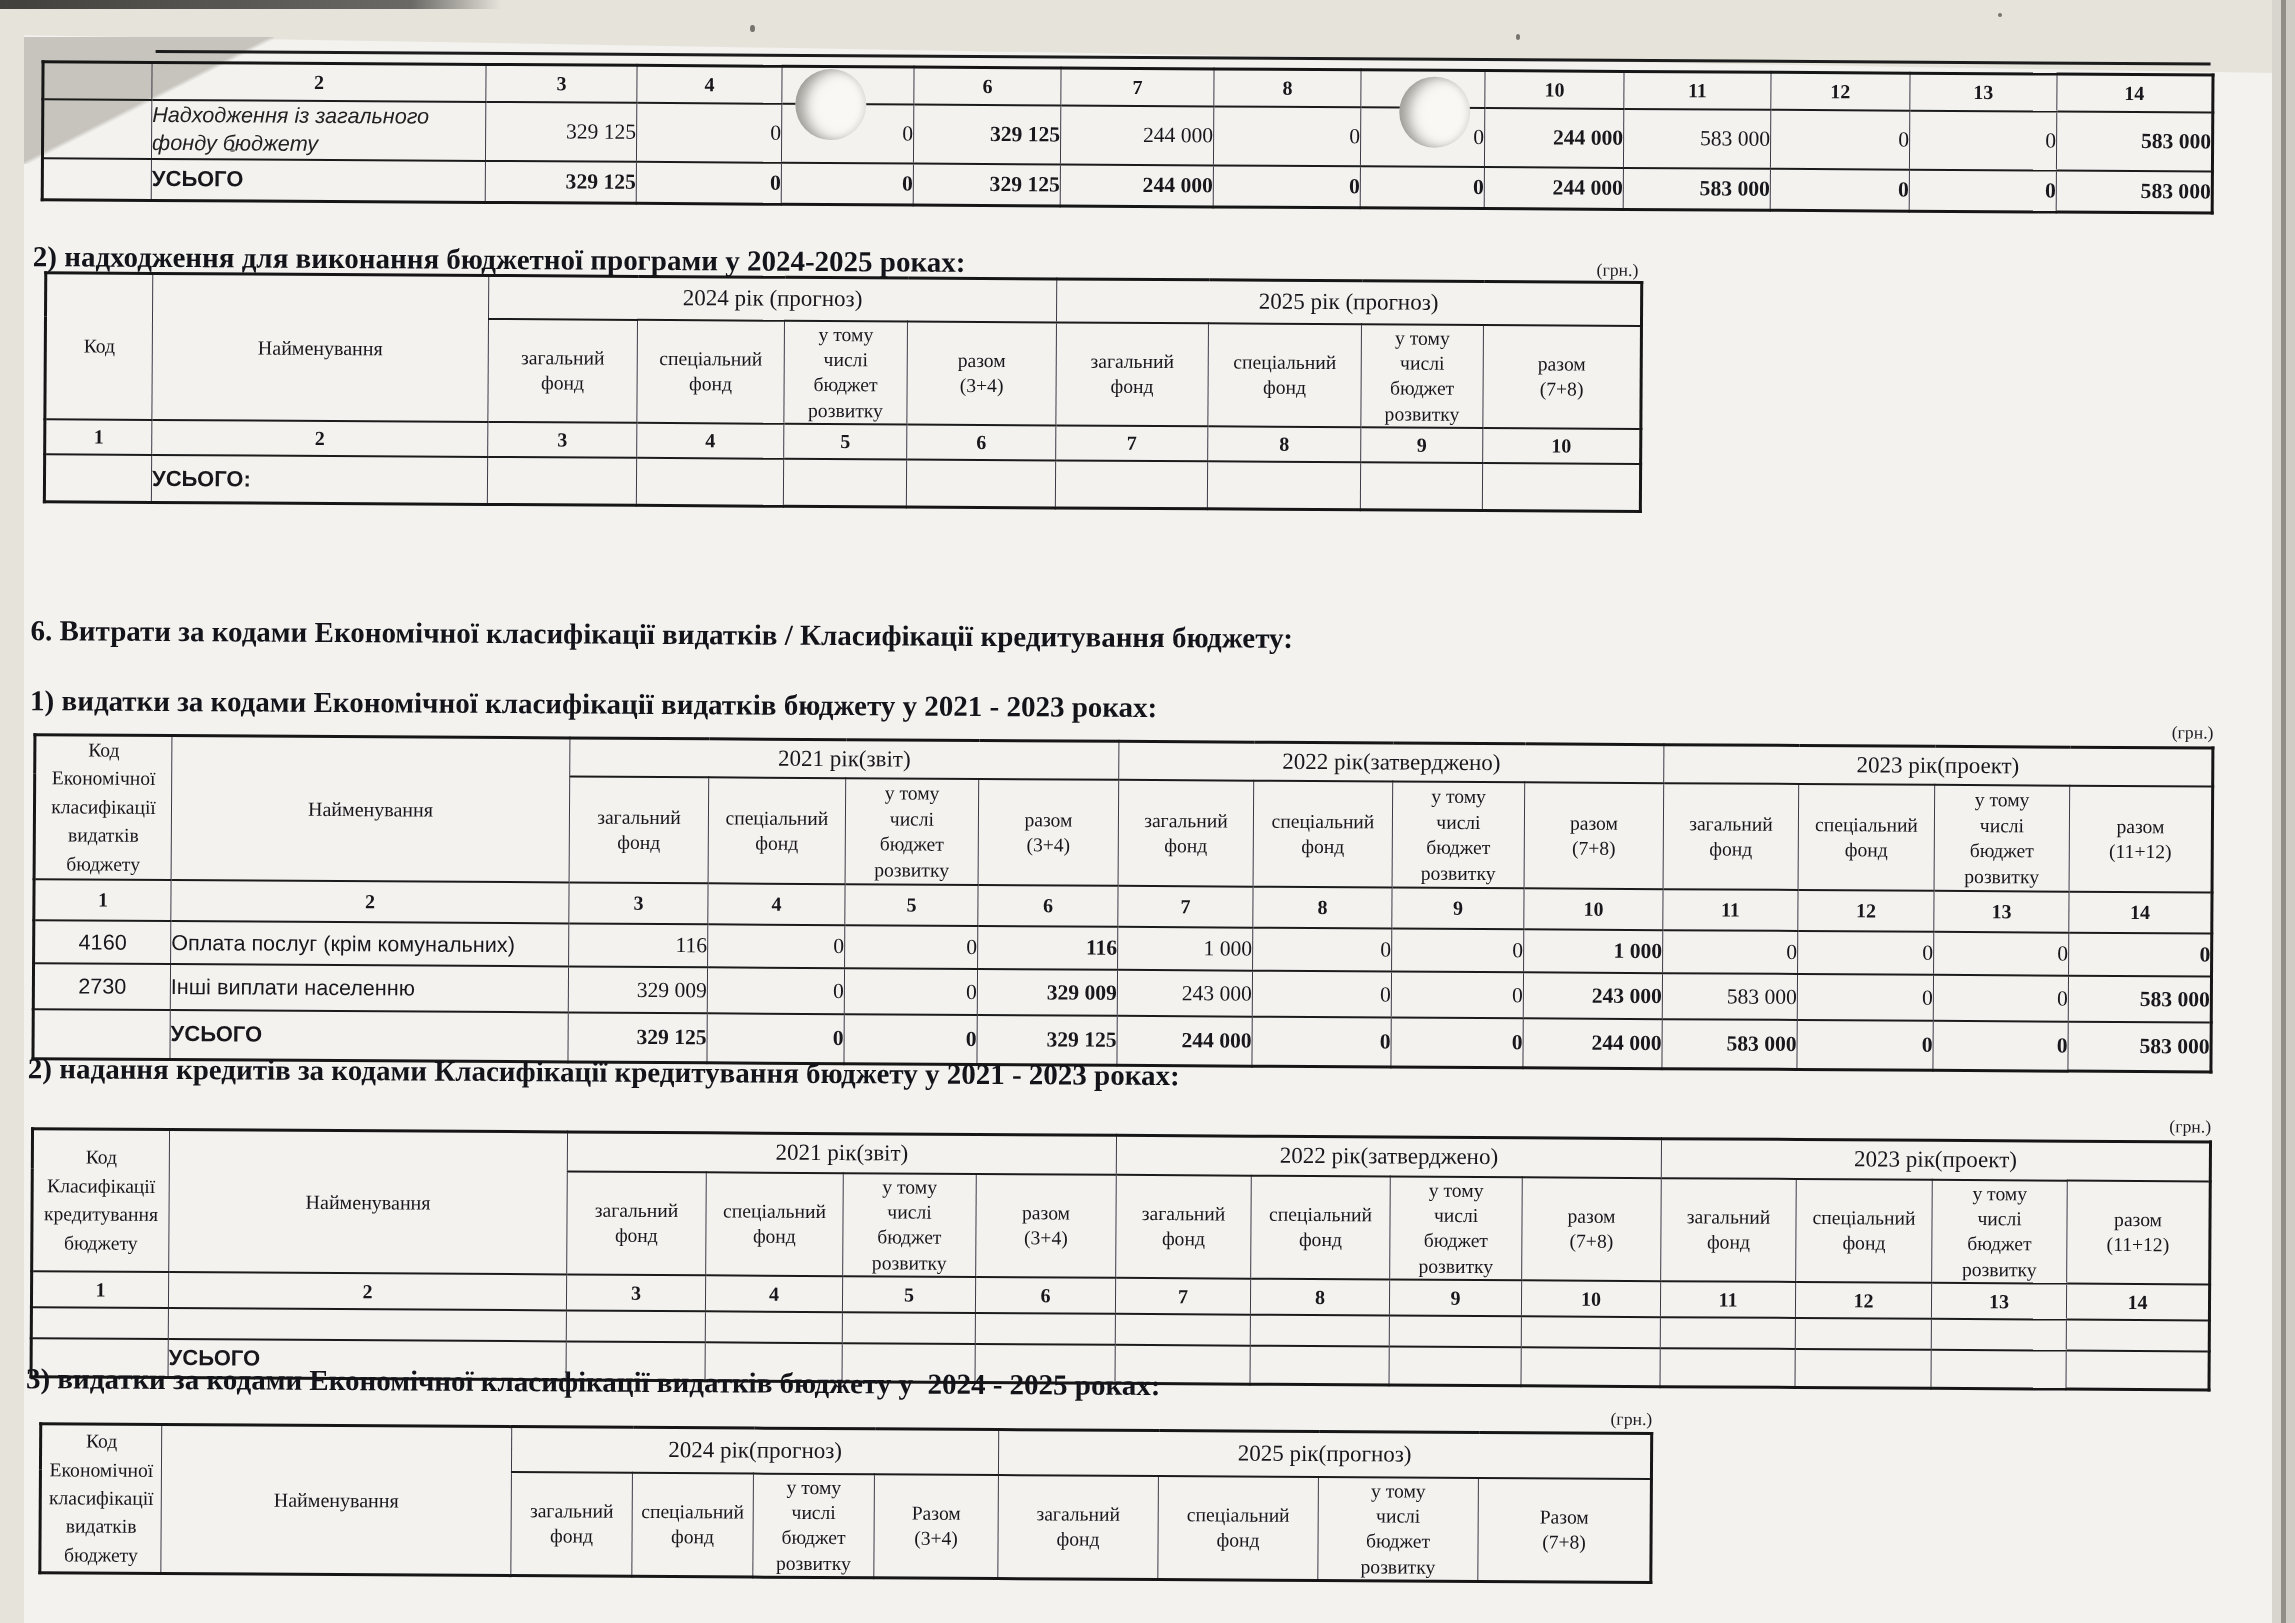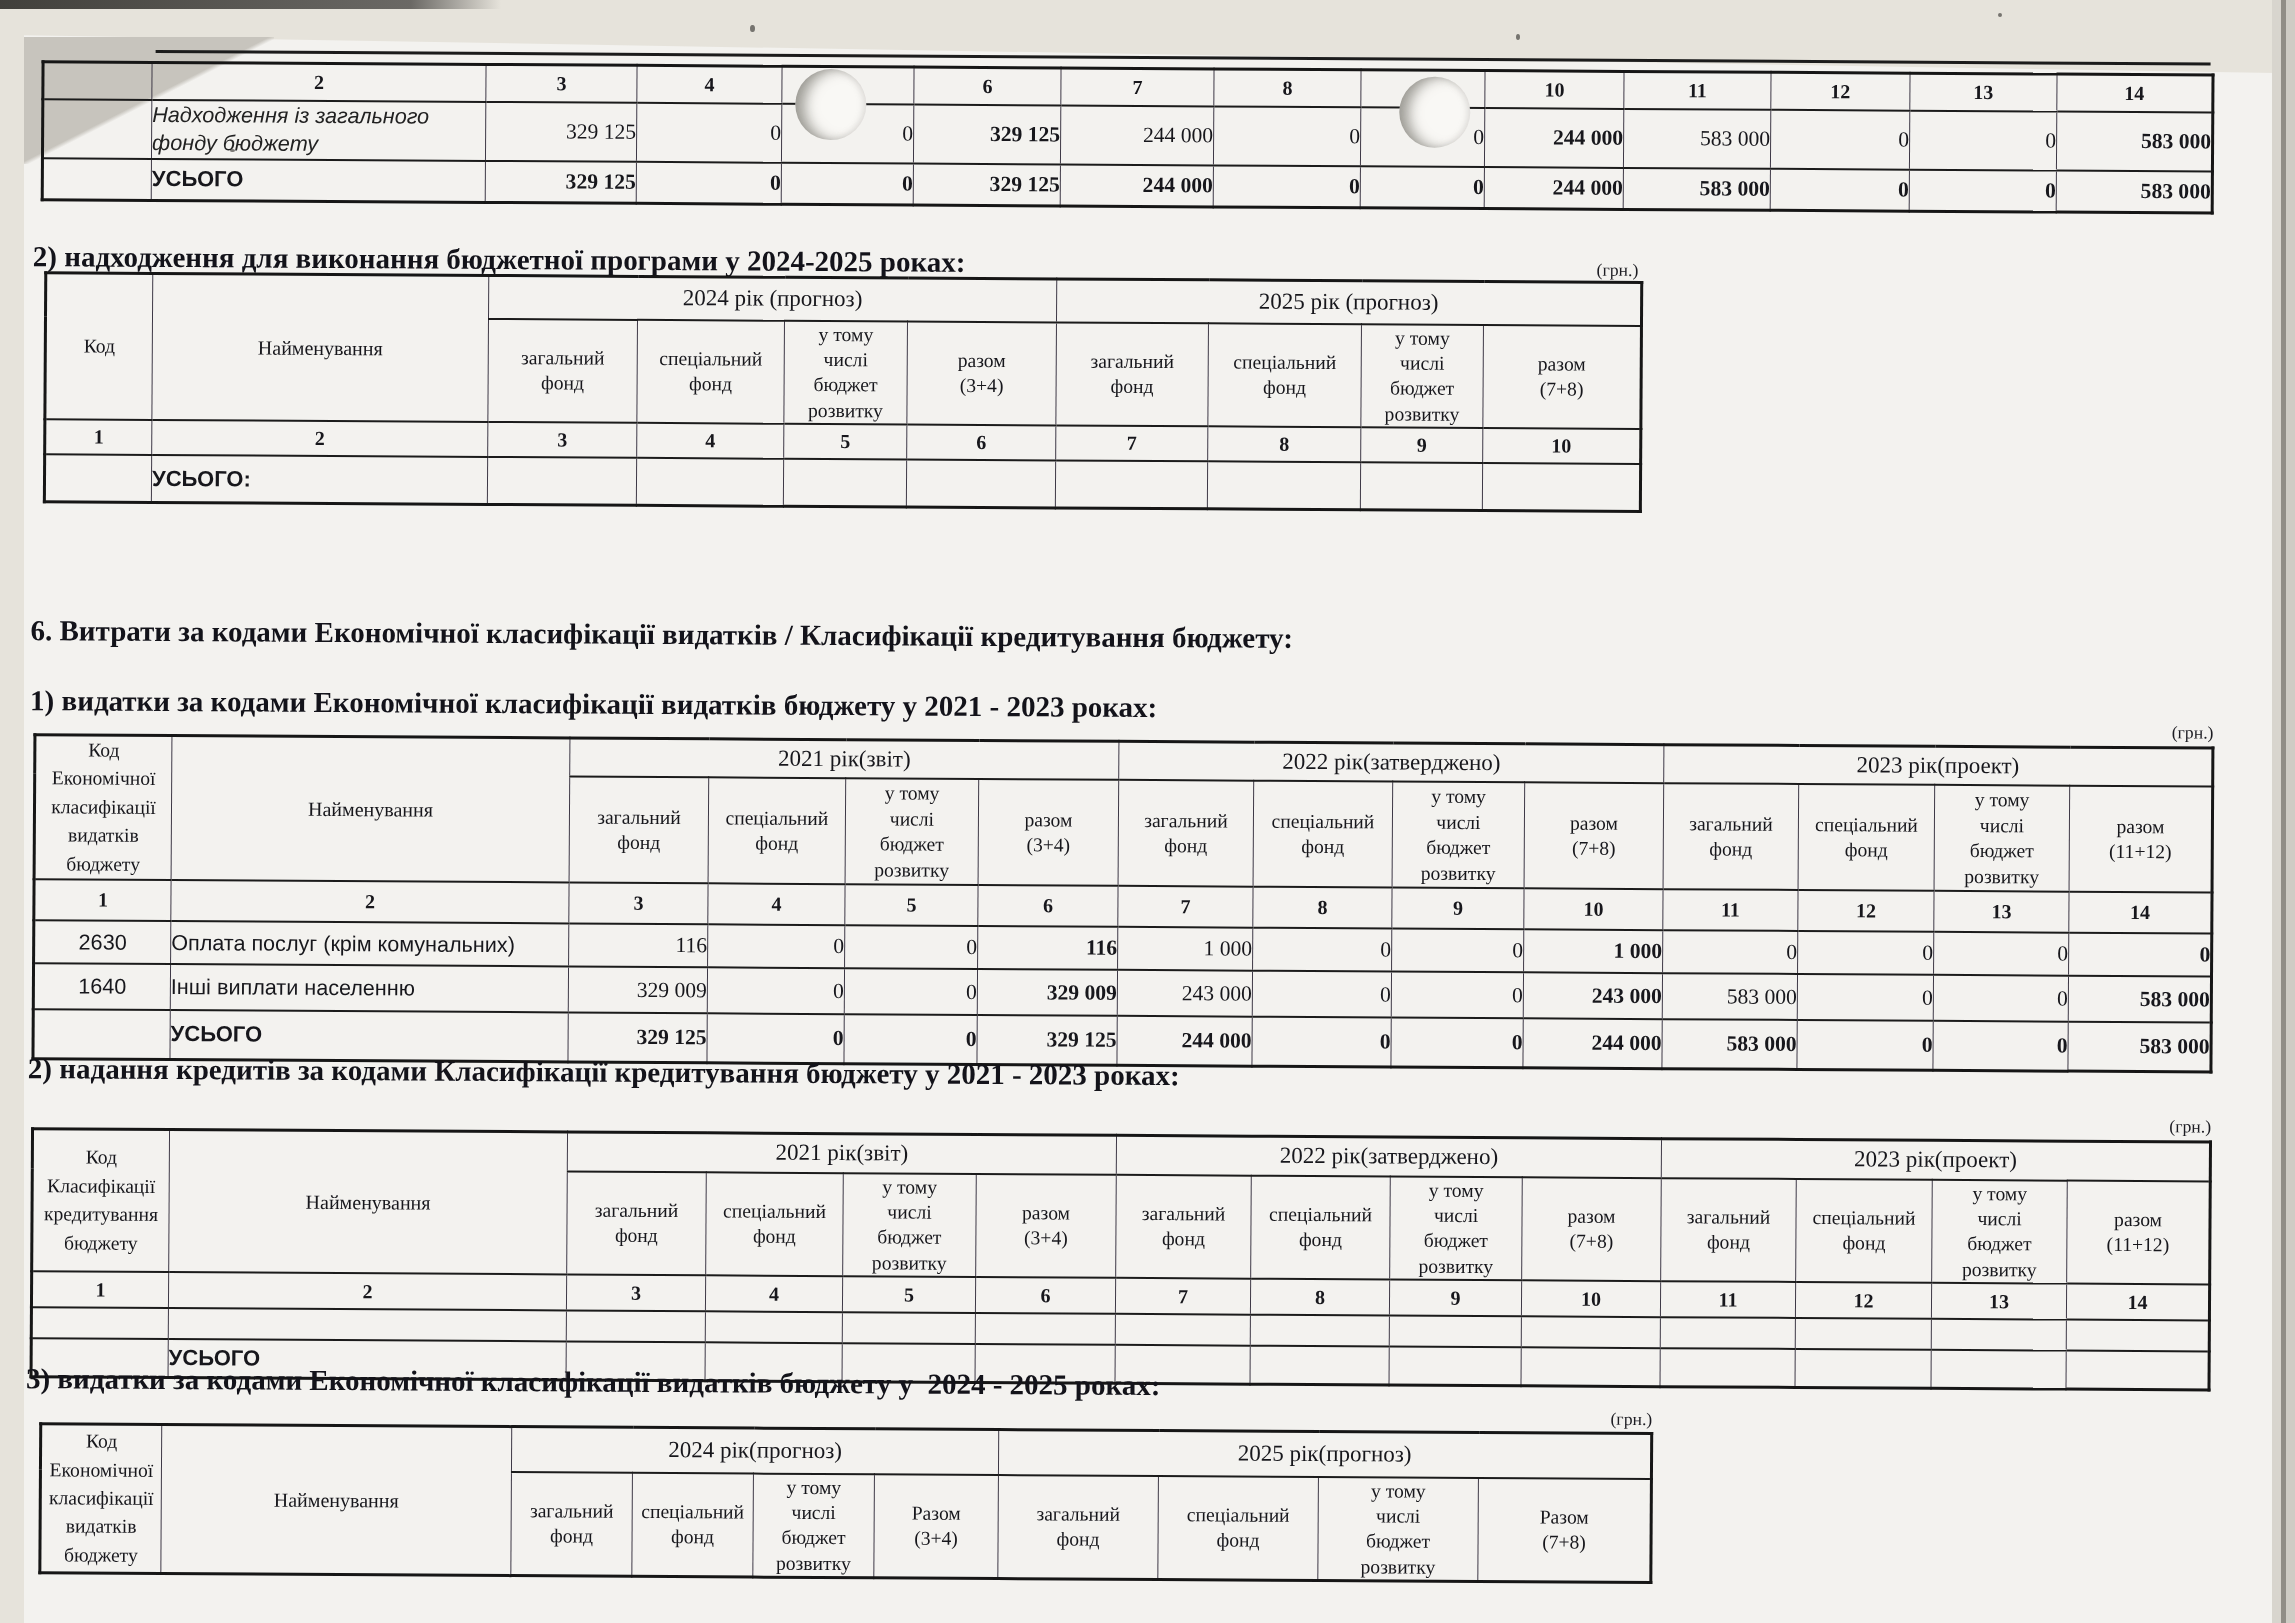--- a/index.html
+++ b/index.html
@@ -297,37 +297,37 @@
         <td class="numh">7</td>
         <td class="numh">8</td>
         <td class="numh">9</td>
         <td class="numh">10</td>
         <td class="numh">11</td>
         <td class="numh">12</td>
         <td class="numh">13</td>
         <td class="numh">14</td>
       </tr>
       <tr class="rd1">
-        <td class="code">2630</td>
+        <td class="code">4160</td>
         <td class="name">Оплата послуг (крім комунальних)</td>
         <td class="val">116</td>
         <td class="val">0</td>
         <td class="val">0</td>
         <td class="val sum">116</td>
         <td class="val">1 000</td>
         <td class="val">0</td>
         <td class="val">0</td>
         <td class="val sum">1 000</td>
         <td class="val">0</td>
         <td class="val">0</td>
         <td class="val">0</td>
         <td class="val sum">0</td>
       </tr>
       <tr class="rd2">
-        <td class="code">1640</td>
+        <td class="code">2730</td>
         <td class="name">Інші виплати населенню</td>
         <td class="val">329 009</td>
         <td class="val">0</td>
         <td class="val">0</td>
         <td class="val sum">329 009</td>
         <td class="val">243 000</td>
         <td class="val">0</td>
         <td class="val">0</td>
         <td class="val sum">243 000</td>
         <td class="val">583 000</td>

